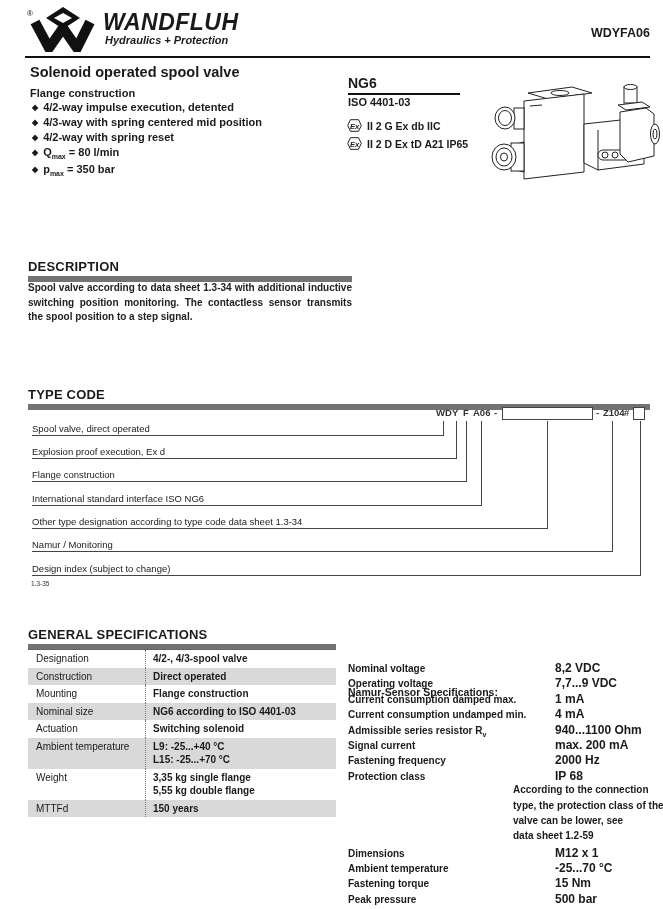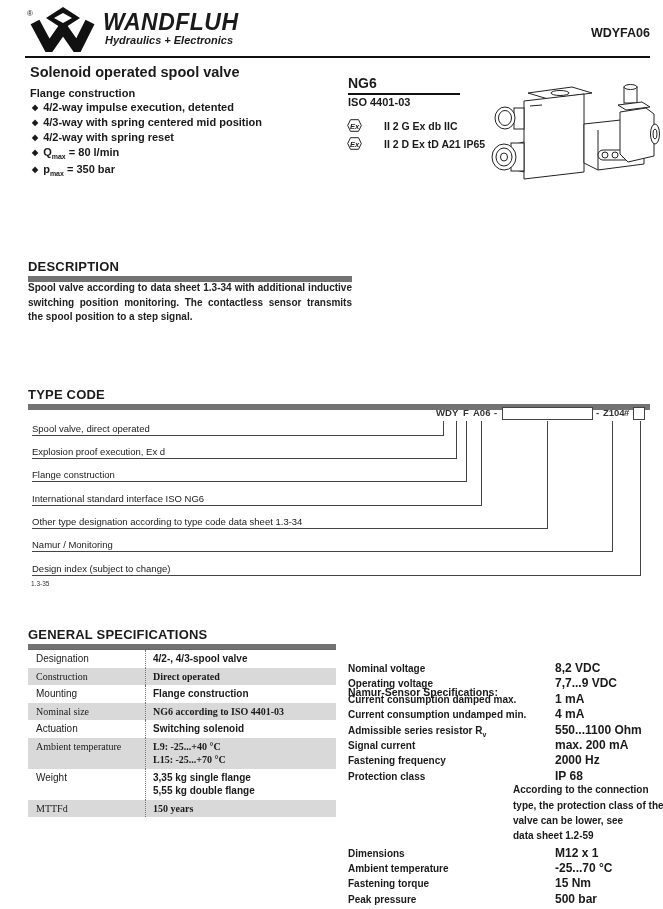--- a/index.html
+++ b/index.html
@@ -16,35 +16,35 @@
   
   .intro-title{font-size:14.5px;font-weight:bold;}
   .intro-sub{font-size:11px;font-weight:bold;}
   .bullet{font-size:11px;font-weight:bold;display:flex;align-items:baseline;gap:5px;}
   .bullet .dia{font-size:8px;transform:translateY(-1px);}
   sub{font-size:7px;}
   
   .ng6{font-size:14px;font-weight:bold;}
   .ng6-rule{height:1.5px;background:#111;}
   .iso{font-size:11px;font-weight:bold;}
-  .atex-line{font-size:10.5px;font-weight:bold;display:flex;align-items:center;gap:22px;}
+  .atex-line{font-size:10.5px;font-weight:bold;display:flex;align-items:center;gap:5px;}
   
   .sec-head{font-size:13px;font-weight:bold;border-bottom:6px solid #737373;padding-bottom:2px;letter-spacing:.2px;}
   .desc-body{font-size:10px;font-weight:bold;line-height:14.5px;text-align:justify;color:#222;}
   
   .tc-code{font-size:9.5px;font-weight:bold;color:#333;white-space:nowrap;}
   .tc-box{border:1px solid #444;background:#fff;}
   .tc-row{border-bottom:1px solid #444;font-size:9.5px;color:#222;}
   .tc-row span{position:absolute;bottom:1px;left:0;white-space:nowrap;}
   .tc-vline{border-left:1px solid #444;width:0;}
   .tc-foot{font-size:6.5px;color:#333;}
   
   .gs-table{border-top:1px solid #666;}
   .gs-row{display:flex;align-items:stretch;justify-content:space-between;}
-  .gs-row.shaded{background:#d9d9d9;font-family:Liberation Serif, serif;}
+  .gs-row.shaded{background:#d9d9d9;}
   .gs-label{width:117px;padding:2px 0 2px 8px;font-size:10px;box-sizing:border-box;}
   .gs-value{flex:1;border-left:1px dotted #777;padding:2px 0 2px 7px;font-size:10px;font-weight:bold;}
   .gs-line{line-height:13.5px;}
   .gs-label div{line-height:13.5px;}
   
   .nm-head{font-size:10.5px;font-weight:bold;margin-top:48px;}
   .nm-row{display:flex;height:15.4px;align-items:baseline;}
   .nm-label{width:165px;font-size:10px;font-weight:bold;flex:0 0 165px;white-space:nowrap;}
   .nm-value{font-size:12px;font-weight:bold;white-space:nowrap;padding-left:42px;}
   .nm-note{padding-left:165px;font-size:10px;font-weight:bold;height:15.4px;white-space:nowrap;}
@@ -54,21 +54,21 @@
 
 <div id="page">
 
   <svg class="abs" style="left:27px;top:6px;" width="70" height="46" viewBox="0 0 70 46">
     <text x="0" y="10" font-size="8" fill="#111">®</text>
     <path d="M8,16 L22,42 L36,22 L50,42 L63,16" stroke="#111" stroke-width="10" fill="none"></path>
     <polygon points="36,1 53,12 36,23 19,12" fill="#111"></polygon>
     <polygon points="36,7 45,12 36,17 27,12" fill="#fff"></polygon>
   </svg>
   <div class="abs brand-name" style="left:103px;top:9px;">WANDFLUH</div>
-  <div class="abs brand-sub" style="left:105px;top:34px;">Hydraulics + Electronics</div>
+  <div class="abs brand-sub" style="left:105px;top:34px;">Hydraulics + Protection</div>
   <div class="abs doc-code" style="left:500px;top:26px;width:150px;text-align:right;">WDYFA06</div>
   <div class="abs top-rule" style="left:25px;top:56px;width:625px;"></div>
 
   <div class="abs intro-title" style="left:30px;top:64px;">Solenoid operated spool valve</div>
   <div class="abs intro-sub" style="left:30px;top:87px;">Flange construction</div>
 
   <div class="abs bullet" style="left:32px;top:101px;">
     <span class="dia">◆</span>
     <span>4/2-way impulse execution, detented</span>
   </div>
@@ -270,21 +270,21 @@
     <div class="nm-row">
       <div class="nm-label">Current consumption damped max.</div>
       <div class="nm-value">1 mA</div>
     </div>
     <div class="nm-row">
       <div class="nm-label">Current consumption undamped min.</div>
       <div class="nm-value">4 mA</div>
     </div>
     <div class="nm-row">
       <div class="nm-label"><span>Admissible series resistor R</span><sub>v</sub></div>
-      <div class="nm-value">550...1100 Ohm</div>
+      <div class="nm-value">940...1100 Ohm</div>
     </div>
     <div class="nm-row">
       <div class="nm-label">Signal current</div>
       <div class="nm-value">max. 200 mA</div>
     </div>
     <div class="nm-row">
       <div class="nm-label">Fastening frequency</div>
       <div class="nm-value">2000 Hz</div>
     </div>
     <div class="nm-row">

